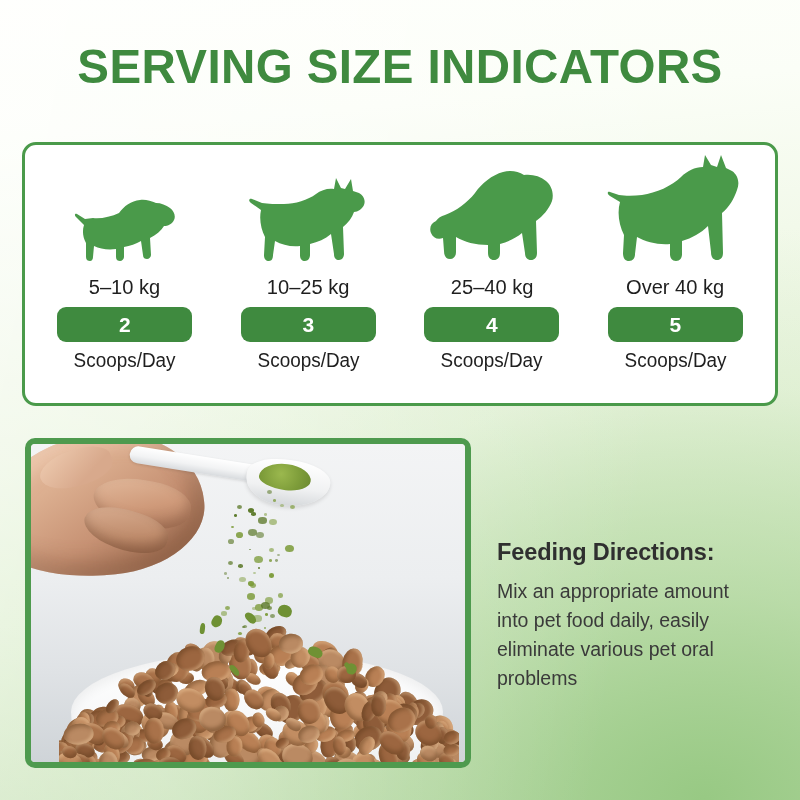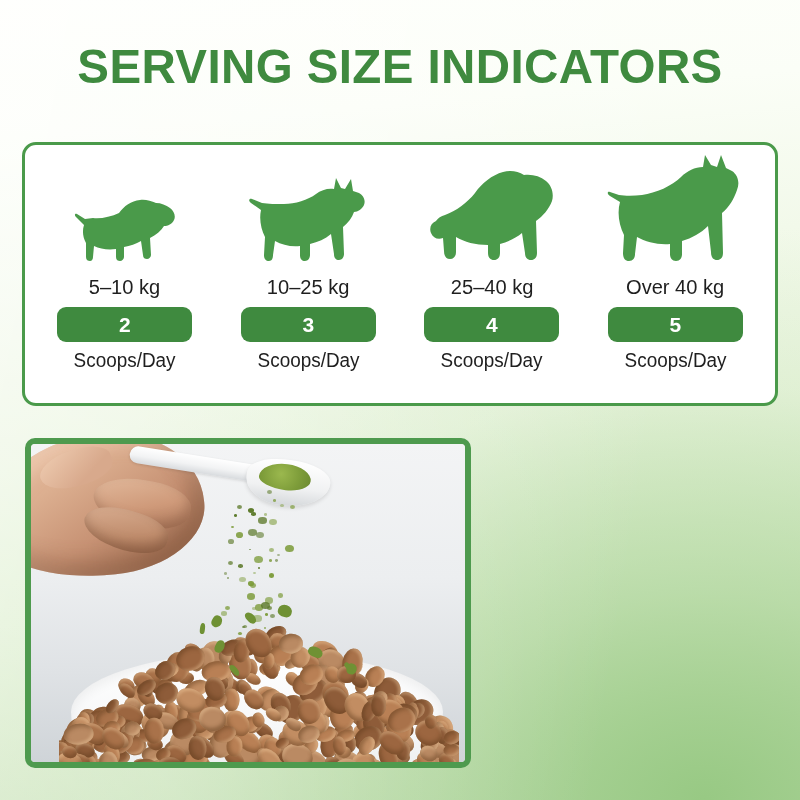--- a/index.html
+++ b/index.html
@@ -673,13 +673,15 @@
         <div class="sprig" style="width: 13.4036px; height: 8.40095px; left: 185.019px; top: 20.2311px; transform: rotate(45deg);"></div>
         <div class="sprig" style="width: 12.6077px; height: 6.41517px; left: 168.607px; top: 72.6154px; transform: rotate(51deg);"></div>
         <div class="sprig" style="width: 13.2811px; height: 9.30936px; left: 153.924px; top: 48.0444px; transform: rotate(118deg);"></div>
         <div class="sprig" style="width: 5.32242px; height: 10.9466px; left: 141.424px; top: 28.6665px; transform: rotate(7deg);"></div>
         <div class="sprig" style="width: 14.1122px; height: 11.8156px; left: 218.833px; top: 11.2841px; transform: rotate(19deg);"></div>
       </div>
   </div>
 </div>
 
 <div class="fd">
+  <div class="fd-title">Feeding Directions:</div>
+  <div class="fd-body">Mix an appropriate amount into pet food daily, easily eliminate various pet oral problems</div>
 </div>
 
 </body></html>

